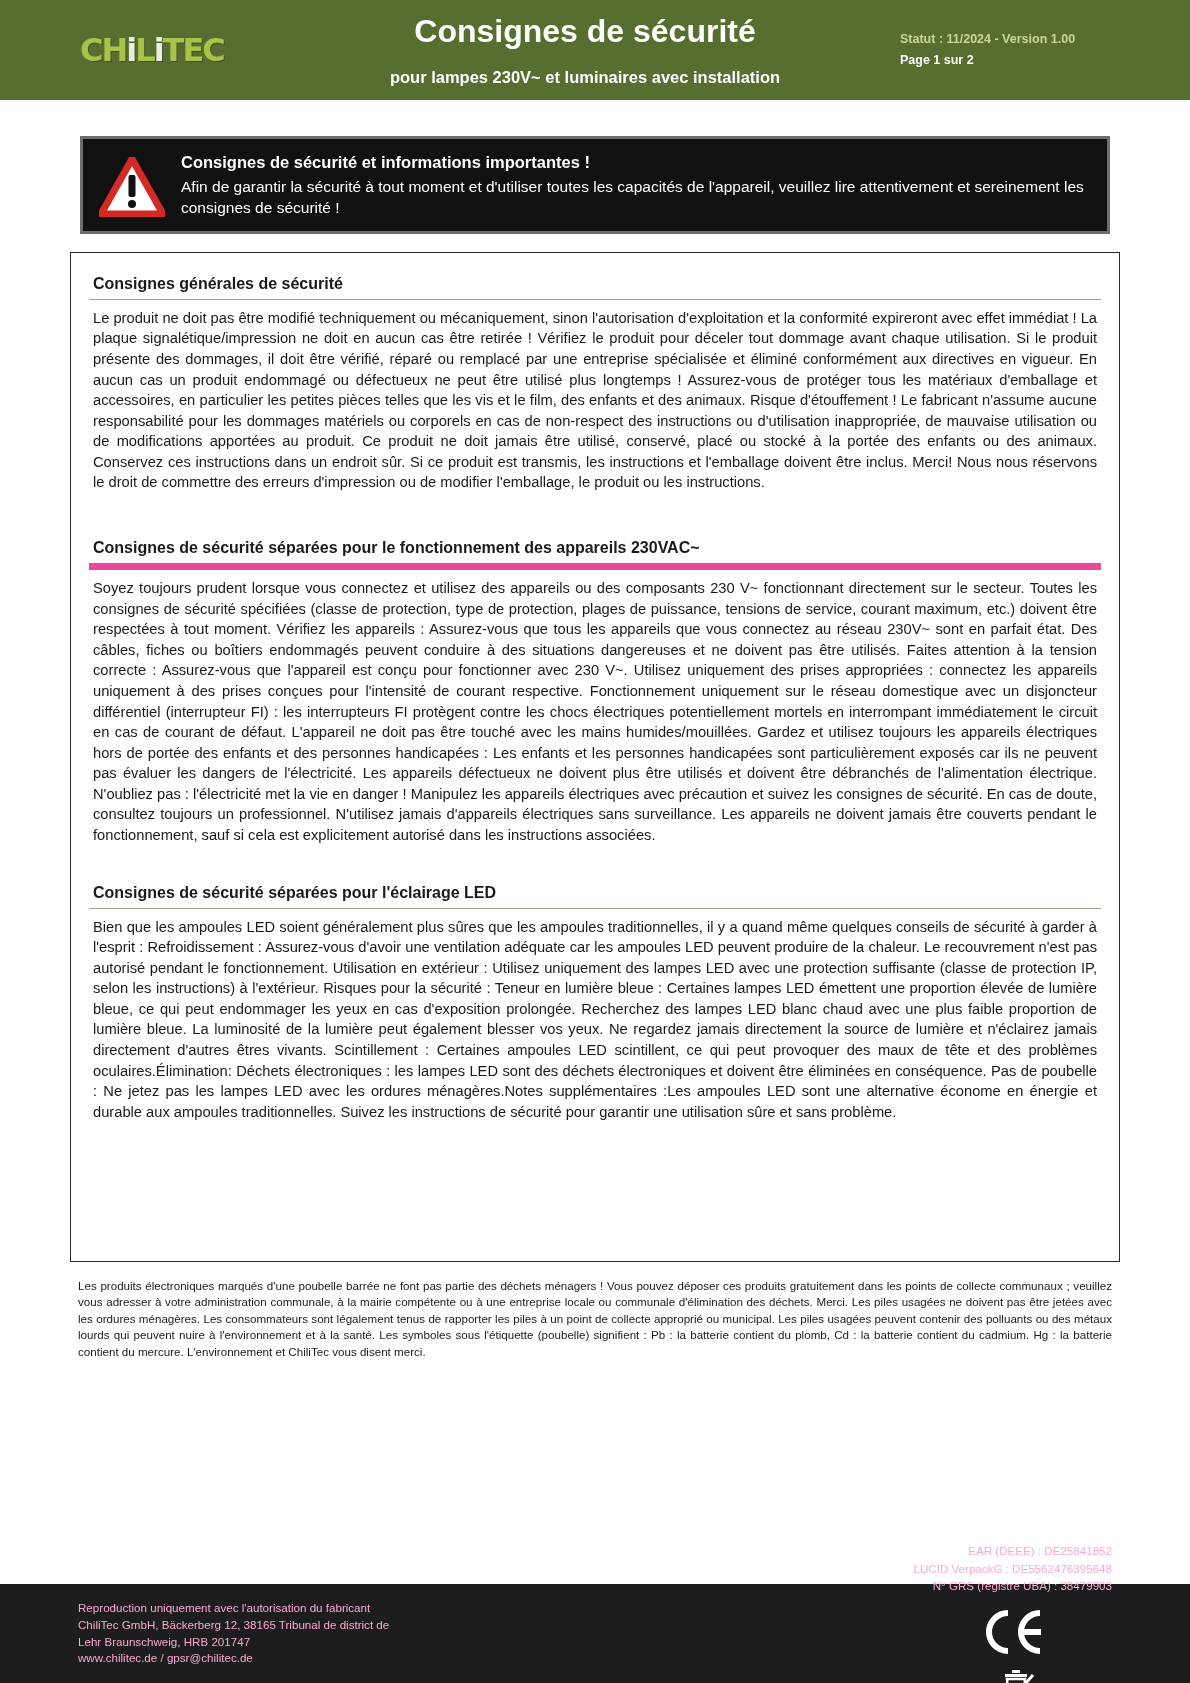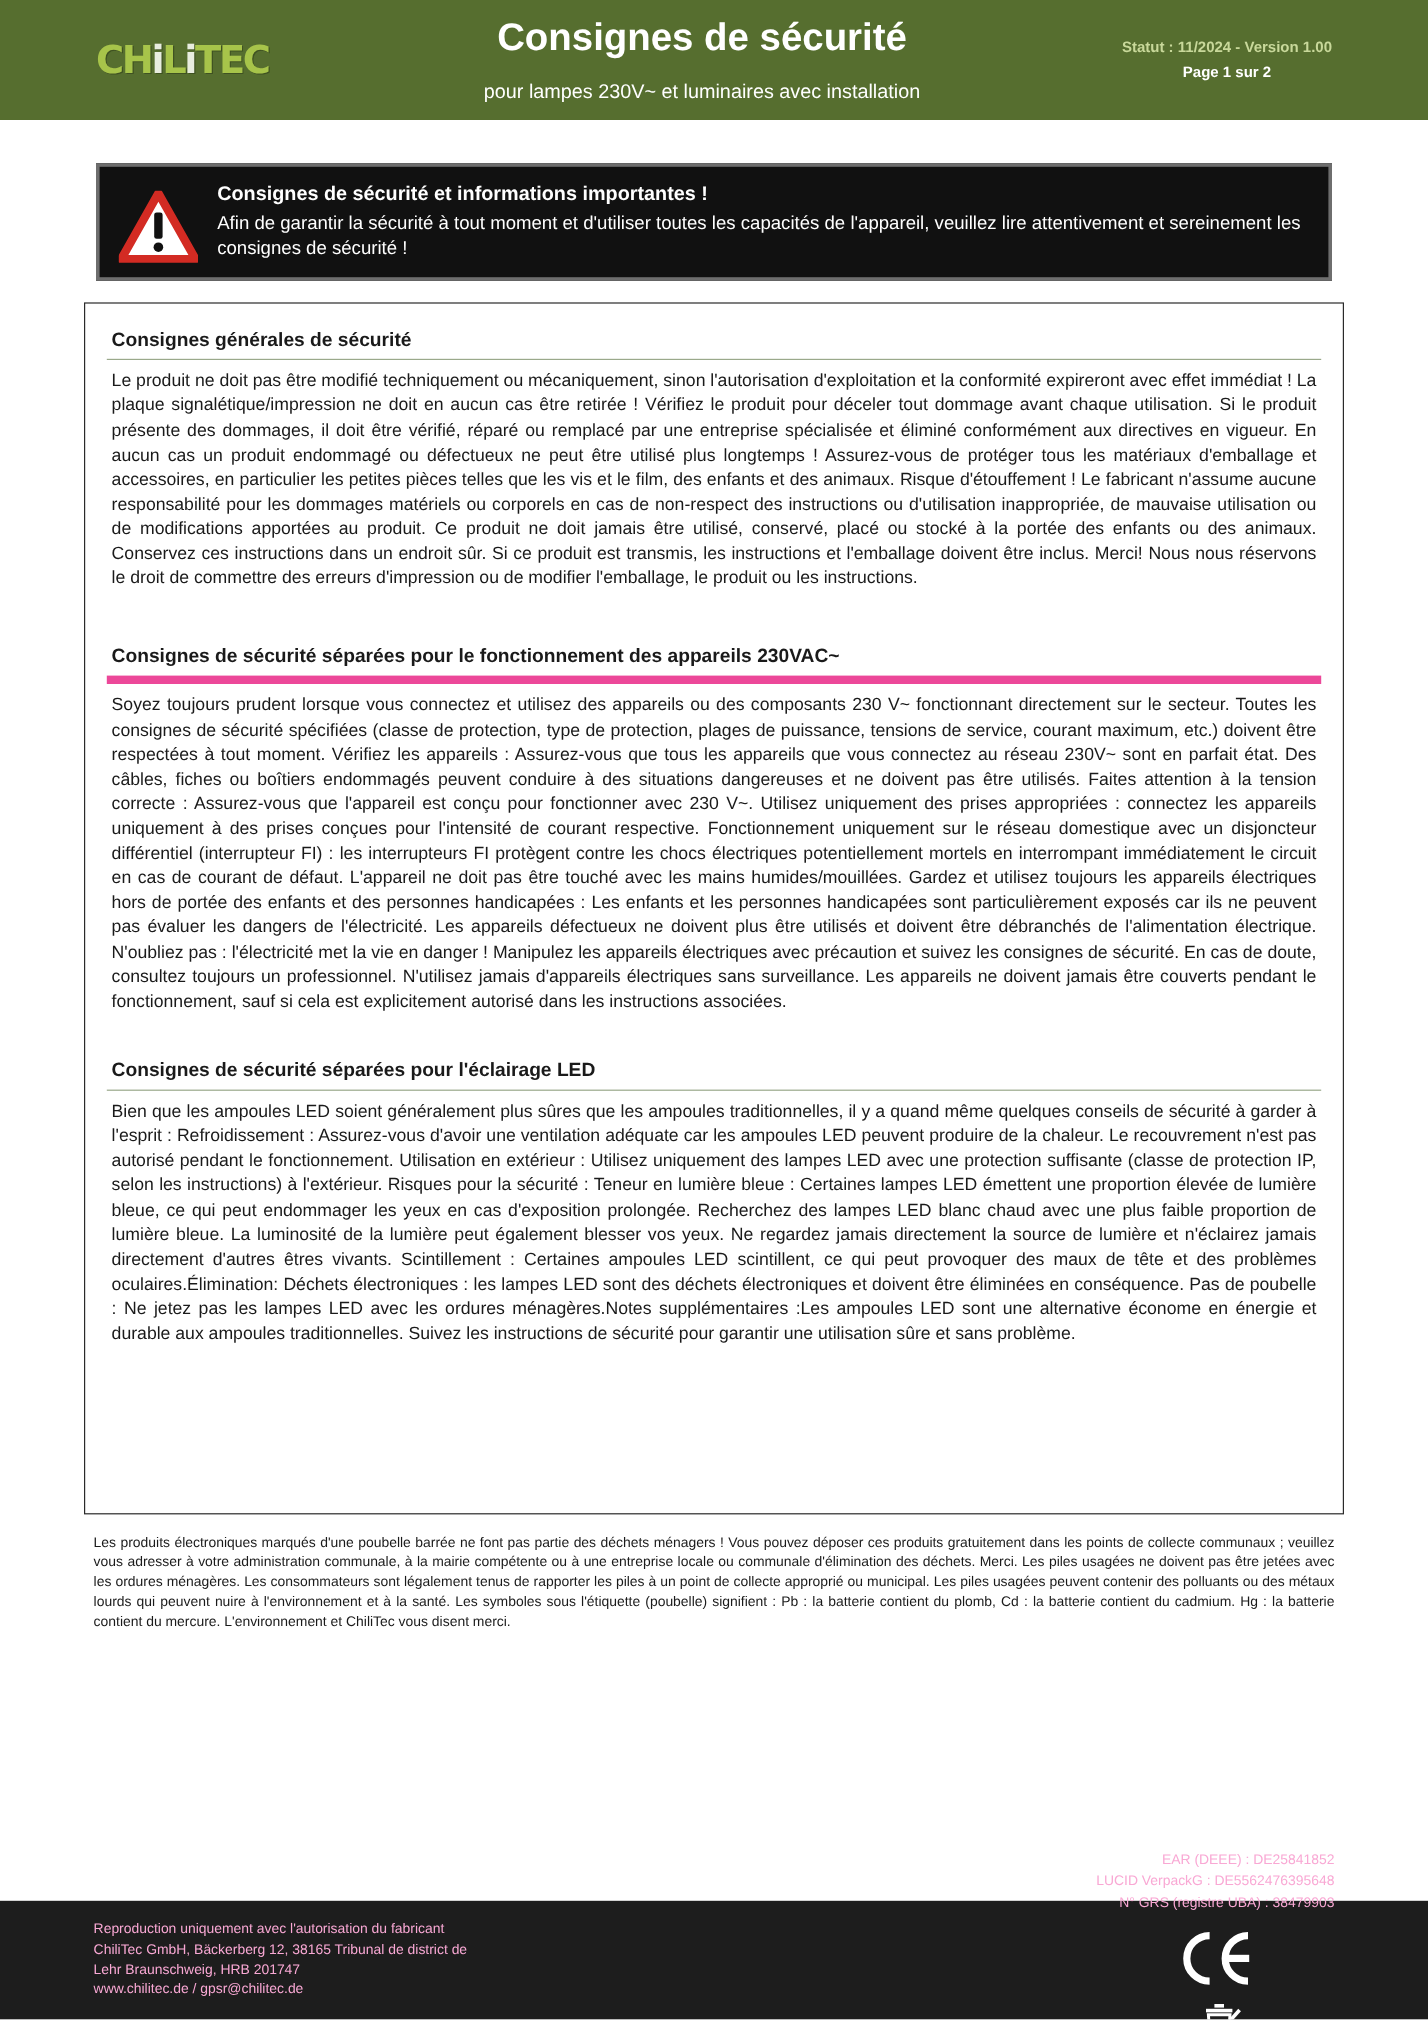--- a/index.html
+++ b/index.html
@@ -45,42 +45,42 @@
     text-align: center;
     color: #ffffff;
   }
   .header-title {
     font-size: 32px;
     font-weight: bold;
     line-height: 1.15;
   }
   .header-sub {
     font-size: 16.5px;
-    font-weight: normal;
+    font-weight: bold;
     margin-top: 19px;
   }
   .header-right {
     flex: 0 0 250px;
-    text-align: center;
+    text-align: left;
     color: #c8d89a;
     font-size: 12.5px;
     font-weight: bold;
     line-height: 1.7;
     padding-right: 5px;
   }
   .header-right .page { color: #ffffff; }
 
   
   .warn-outer {
     margin: 36px 80px 0 80px;
     border: 3px solid #6e6e6e;
     background: #111111;
     padding: 12px 16px;
     display: flex;
-    align-items: flex-end;
+    align-items: center;
     gap: 16px;
   }
   .warn-icon {
     flex: 0 0 66px;
     height: 60px;
     position: relative;
     margin-top: 4px;
   }
   .warn-text { color: #ffffff; padding-top: 2px; }
   .warn-title { font-size: 16.5px; font-weight: bold; margin-bottom: 5px; }

